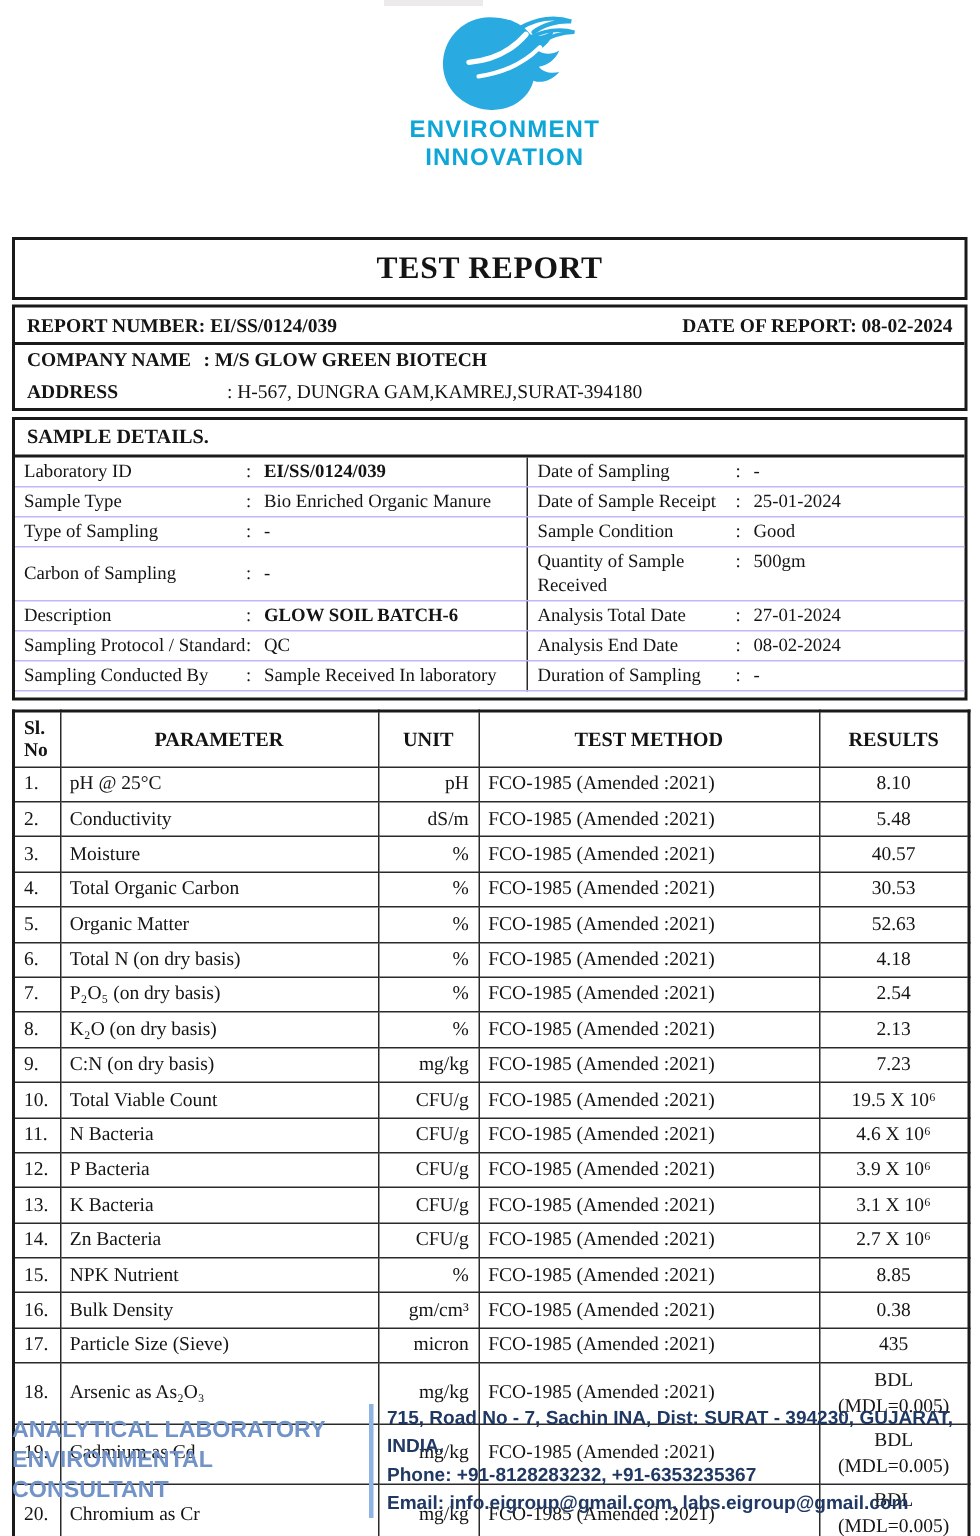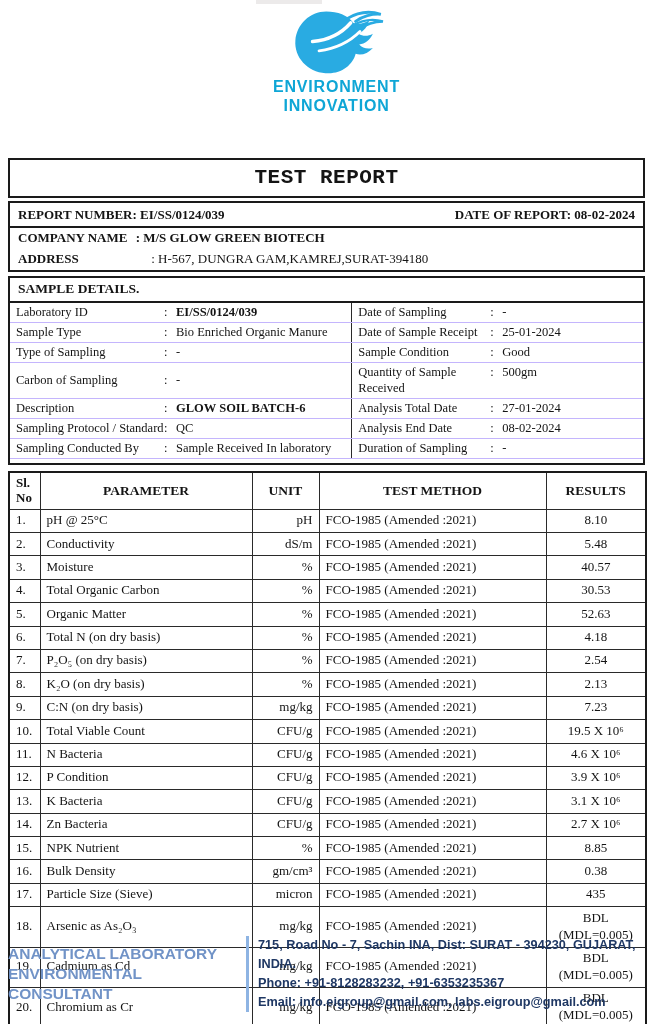--- a/index.html
+++ b/index.html
@@ -23,21 +23,21 @@
     font-weight:bold; font-size:16px; line-height:1.18;
     color:#0ea6d6; letter-spacing:0.8px;
   }
 
   
   .title-box {
     margin:42px 8px 0 8px;
     border:2px solid #1a1a1a;
     text-align:center; padding:6px 0 7px 0;
   }
-  .title-box h1 { margin:0; font-size:21px; font-weight:bold; letter-spacing:0.5px;font-family:Liberation Mono, monospace; }
+  .title-box h1 { margin:0; font-size:21px; font-weight:bold; letter-spacing:0.5px; }
 
   
   .info-box { margin:3px 8px 0 8px; border:2px solid #1a1a1a; font-size:13px; }
   .info-row-top {
     display:flex; justify-content:space-between;
     padding:4px 8px 3px 8px; border-bottom:2px solid #1a1a1a;
     font-weight:bold;
   }
   .info-row { padding:2px 8px 3px 8px; }
   .info-label { font-weight:bold; }
@@ -350,21 +350,21 @@
         </tr>
         <tr>
           <td class="sl">11.</td>
           <td class="param">N Bacteria</td>
           <td class="unit">CFU/g</td>
           <td class="method">FCO-1985 (Amended :2021)</td>
           <td class="result">4.6 X 10⁶</td>
         </tr>
         <tr>
           <td class="sl">12.</td>
-          <td class="param">P Condition</td>
+          <td class="param">P Bacteria</td>
           <td class="unit">CFU/g</td>
           <td class="method">FCO-1985 (Amended :2021)</td>
           <td class="result">3.9 X 10⁶</td>
         </tr>
         <tr>
           <td class="sl">13.</td>
           <td class="param">K Bacteria</td>
           <td class="unit">CFU/g</td>
           <td class="method">FCO-1985 (Amended :2021)</td>
           <td class="result">3.1 X 10⁶</td>

